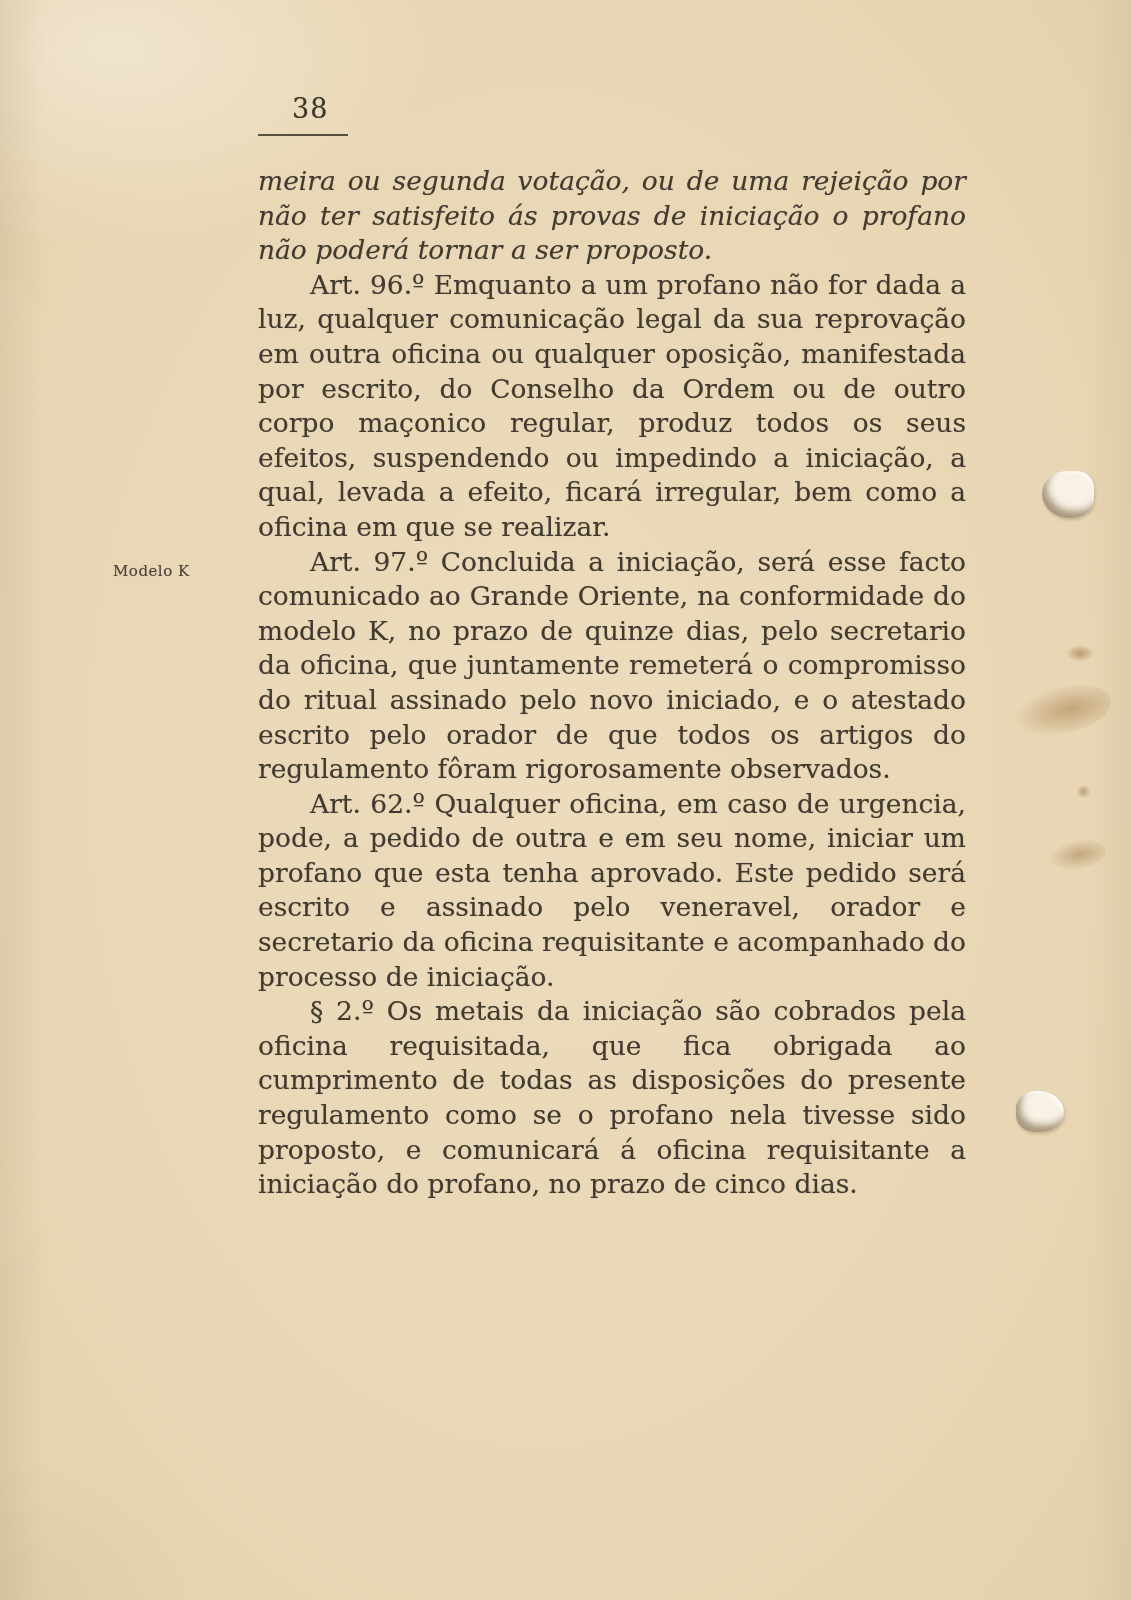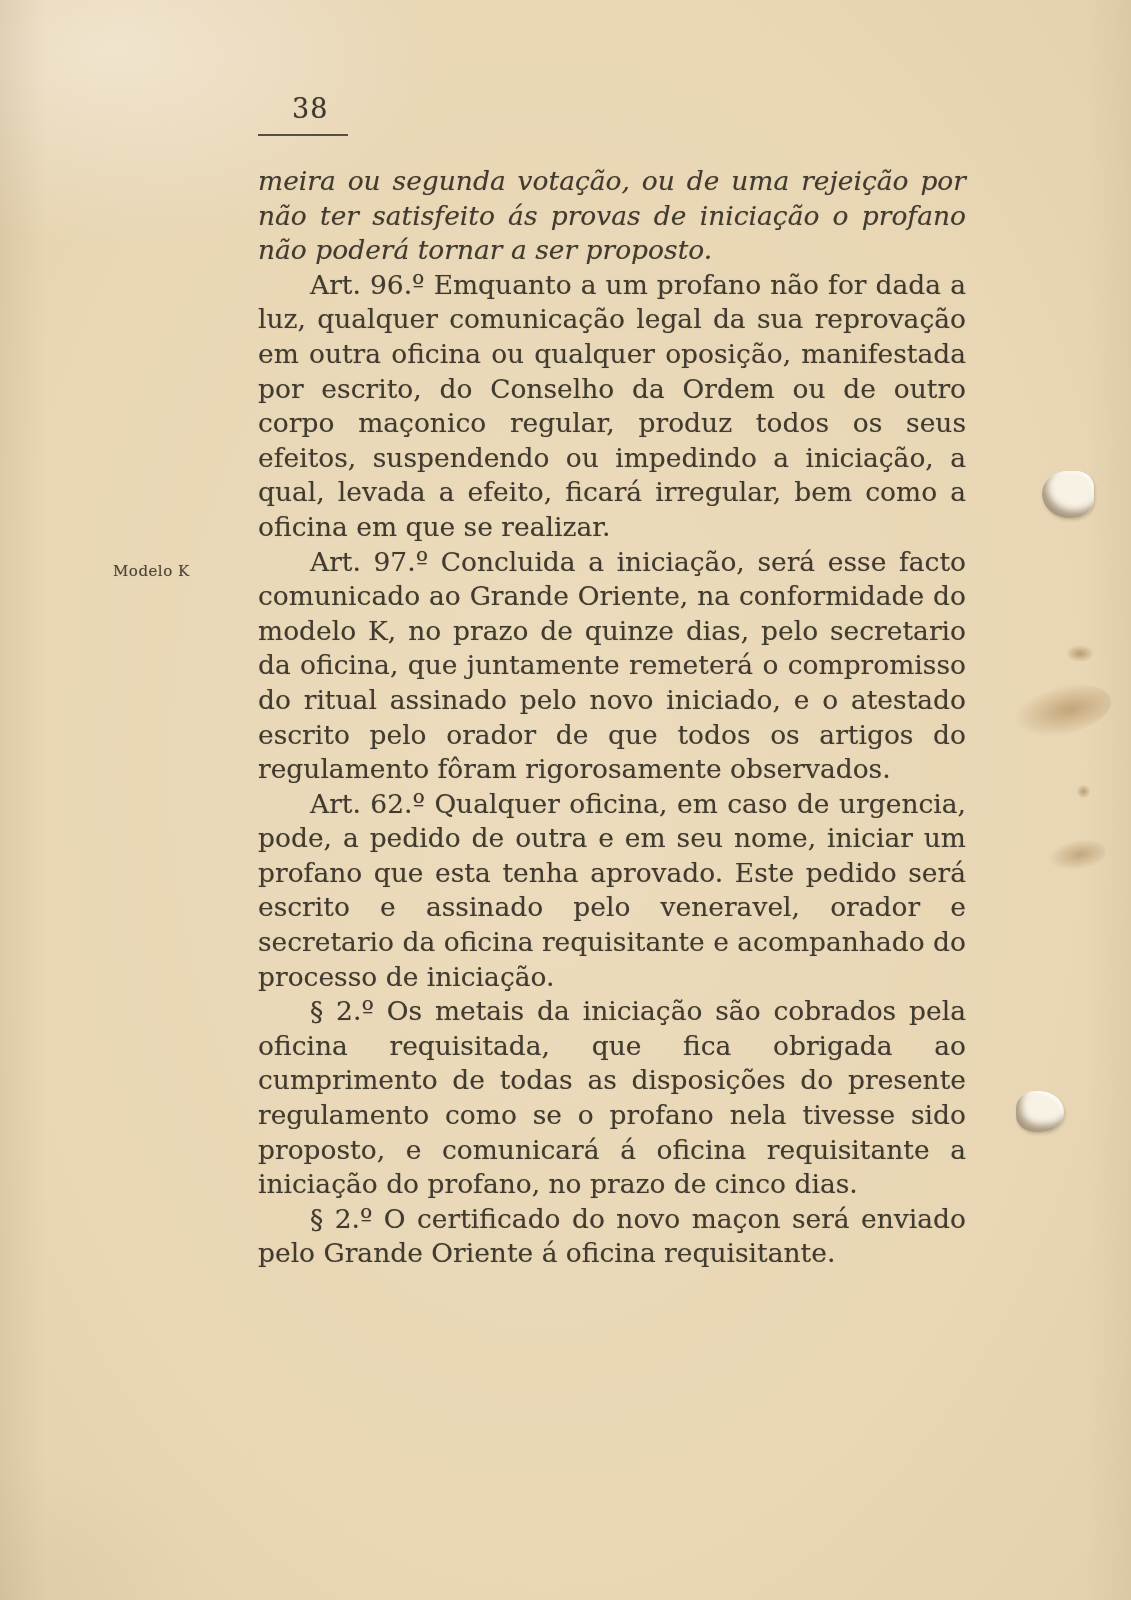--- a/index.html
+++ b/index.html
@@ -95,21 +95,20 @@
   <div class="page-rule"></div>
 
   <div class="margin-note">Modelo K</div>
 
   <div class="text-block">
     <p class="no-indent">meira ou segunda votação, ou de uma rejeição por não ter satisfeito ás provas de iniciação o profano não poderá tornar a ser proposto.</p>
     <p>Art. 96.º Emquanto a um profano não for dada a luz, qualquer comunicação legal da sua reprovação em outra oficina ou qualquer oposição, manifestada por escrito, do Conselho da Ordem ou de outro corpo maçonico regular, produz todos os seus efeitos, suspendendo ou impedindo a iniciação, a qual, levada a efeito, ficará irregular, bem como a oficina em que se realizar.</p>
     <p>Art. 97.º Concluida a iniciação, será esse facto comunicado ao Grande Oriente, na conformidade do modelo K, no prazo de quinze dias, pelo secretario da oficina, que juntamente remeterá o compromisso do ritual assinado pelo novo iniciado, e o atestado escrito pelo orador de que todos os artigos do regulamento fôram rigorosamente observados.</p>
     <p>Art. 62.º Qualquer oficina, em caso de urgencia, pode, a pedido de outra e em seu nome, iniciar um profano que esta tenha aprovado. Este pedido será escrito e assinado pelo veneravel, orador e secretario da oficina requisitante e acompanhado do processo de iniciação.</p>
     <p>§ 2.º Os metais da iniciação são cobrados pela oficina requisitada, que fica obrigada ao cumprimento de todas as disposições do presente regulamento como se o profano nela tivesse sido proposto, e comunicará á oficina requisitante a iniciação do profano, no prazo de cinco dias.</p>
-    <p>§ 2.º O certificado do novo maçon será enviado pelo Grande Oriente á oficina requisitante.</p>
   </div>
 
   <div class="hole hole-1"></div>
   <div class="hole hole-2"></div>
   <div class="smudge smudge-1"></div>
   <div class="smudge smudge-2"></div>
   <div class="smudge smudge-3"></div>
   <div class="smudge smudge-4"></div>
 
 </div>

